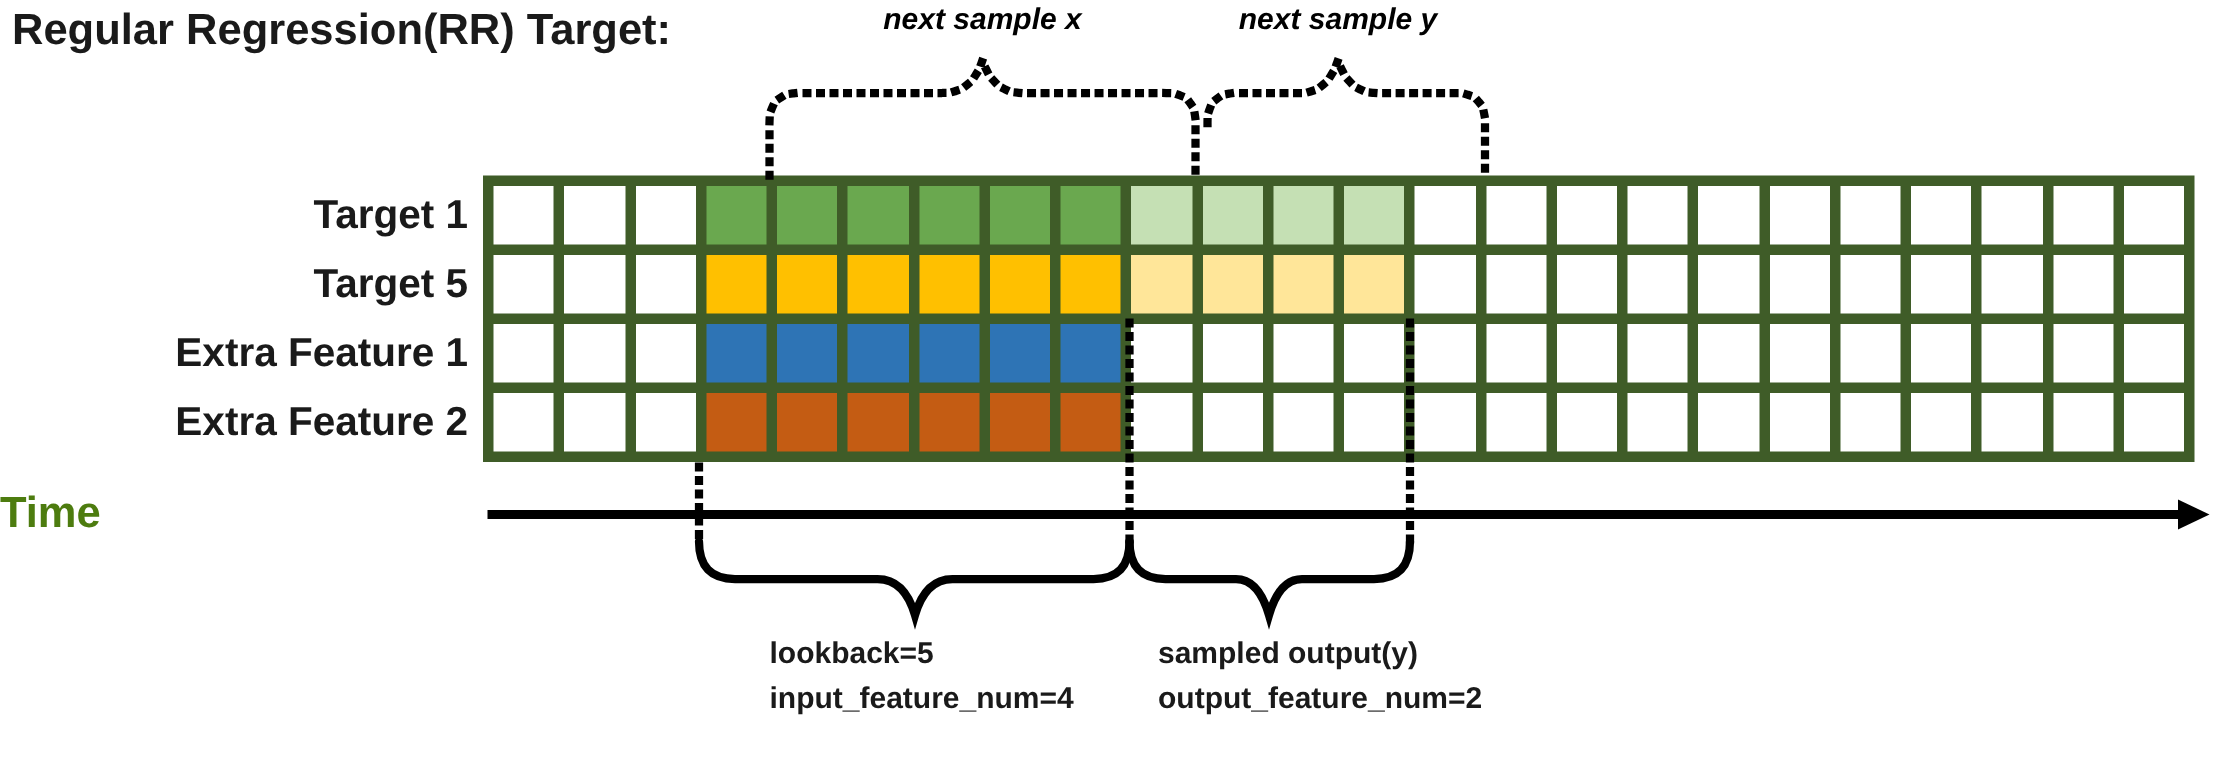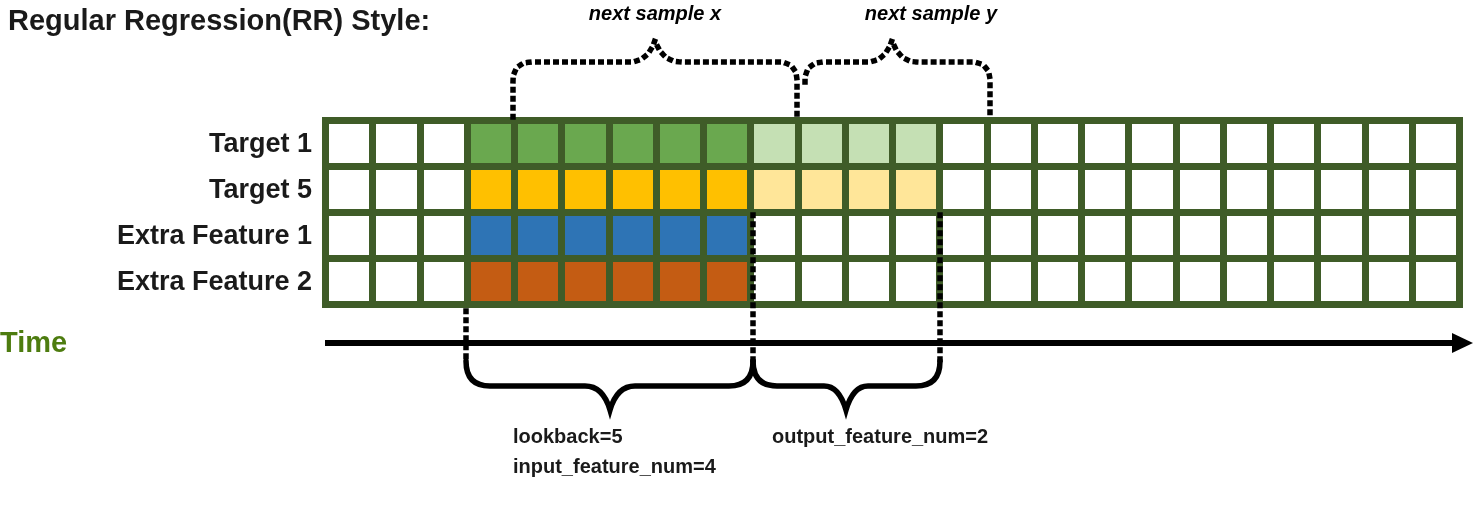--- a/index.html
+++ b/index.html
@@ -25,33 +25,33 @@
   }
   .time-label{
     position:absolute;left:0;top:326px;width:310px;text-align:left;
     font-size:29px;font-weight:bold;color:#4d7c0f;
   }
   .brace-label{
     position:absolute;top:2px;width:240px;text-align:center;
     font-size:20px;font-style:italic;font-weight:600;color:#000;
   }
   .brace-label.x{left:535px;}
-  .brace-label.y{left:811px;}
+  .brace-label.y{left:772px;}
   .note-block{
     position:absolute;top:421px;font-size:20px;font-weight:600;
     color:#1a1a1a;line-height:30px;white-space:nowrap;
   }
   .note-block.input{left:513px;}
   .note-block.output{left:772px;}
   .overlay{position:absolute;left:0;top:0;pointer-events:none;}
 </style>
 </head>
 <body>
 
-<div class="title">Regular Regression(RR) Style:</div>
+<div class="title">Regular Regression(RR) Target:</div>
 
 <div class="brace-label x">next sample x</div>
 <div class="brace-label y">next sample y</div>
 
 <div class="sample-grid" id="sample-grid">
     <div class="cell" style="background: rgb(255, 255, 255);"></div>
     <div class="cell" style="background: rgb(255, 255, 255);"></div>
     <div class="cell" style="background: rgb(255, 255, 255);"></div>
     <div class="cell" style="background: rgb(106, 168, 79);"></div>
     <div class="cell" style="background: rgb(106, 168, 79);"></div>
@@ -173,14 +173,15 @@
   <path d="M 466 361 Q 466 386 490 386 L 585 386 Q 603 386 610 410 Q 617 386 635 386 L 729 386 Q 753 386 753 361" fill="none" stroke="#000" stroke-width="5.5" stroke-linecap="round"></path>
 
   <path d="M 753 361 Q 753 386 777 386 L 824 386 Q 839 386 846 410 Q 853 386 868 386 L 916 386 Q 940 386 940 361" fill="none" stroke="#000" stroke-width="5.5" stroke-linecap="round"></path>
 </svg>
 
 <div class="note-block input">
   <div>lookback=5</div>
   <div>input_feature_num=4</div>
 </div>
 <div class="note-block output">
+  <div>sampled output(y)</div>
   <div>output_feature_num=2</div>
 </div>
 
 </body></html>

